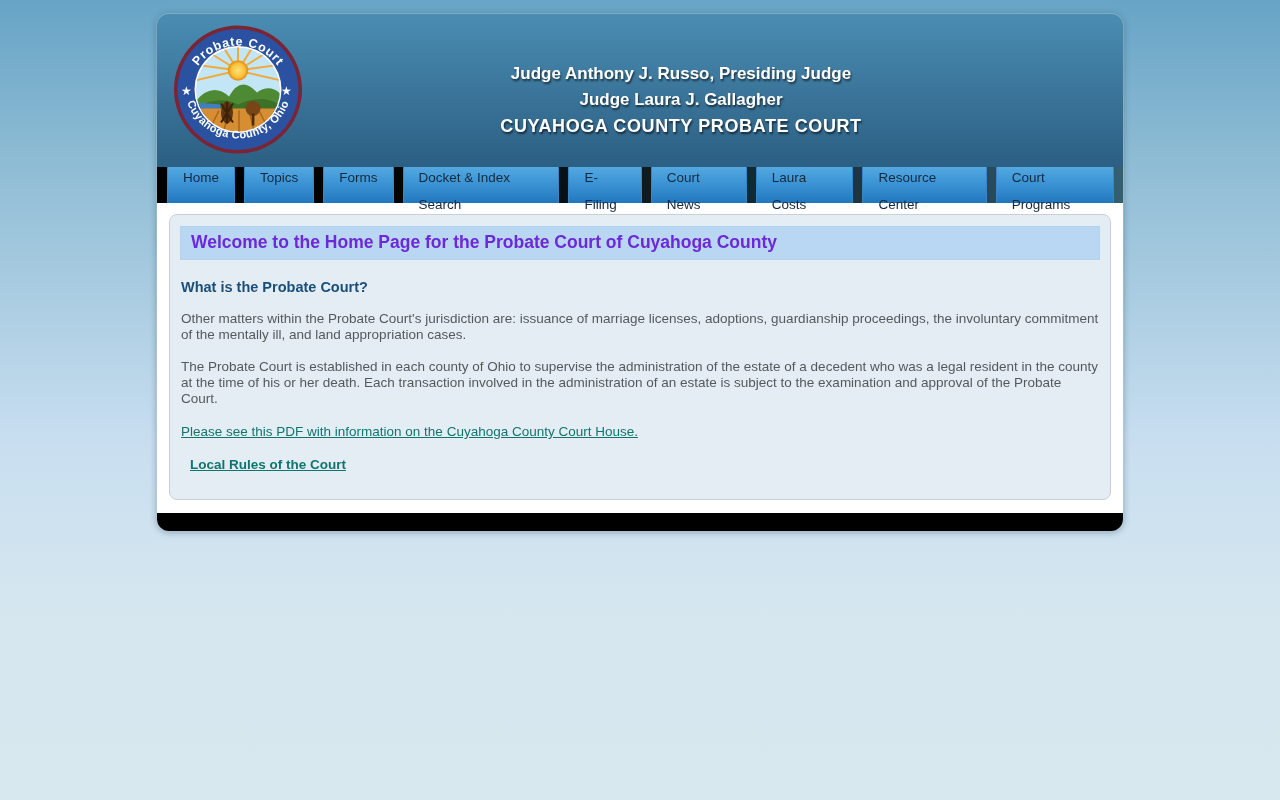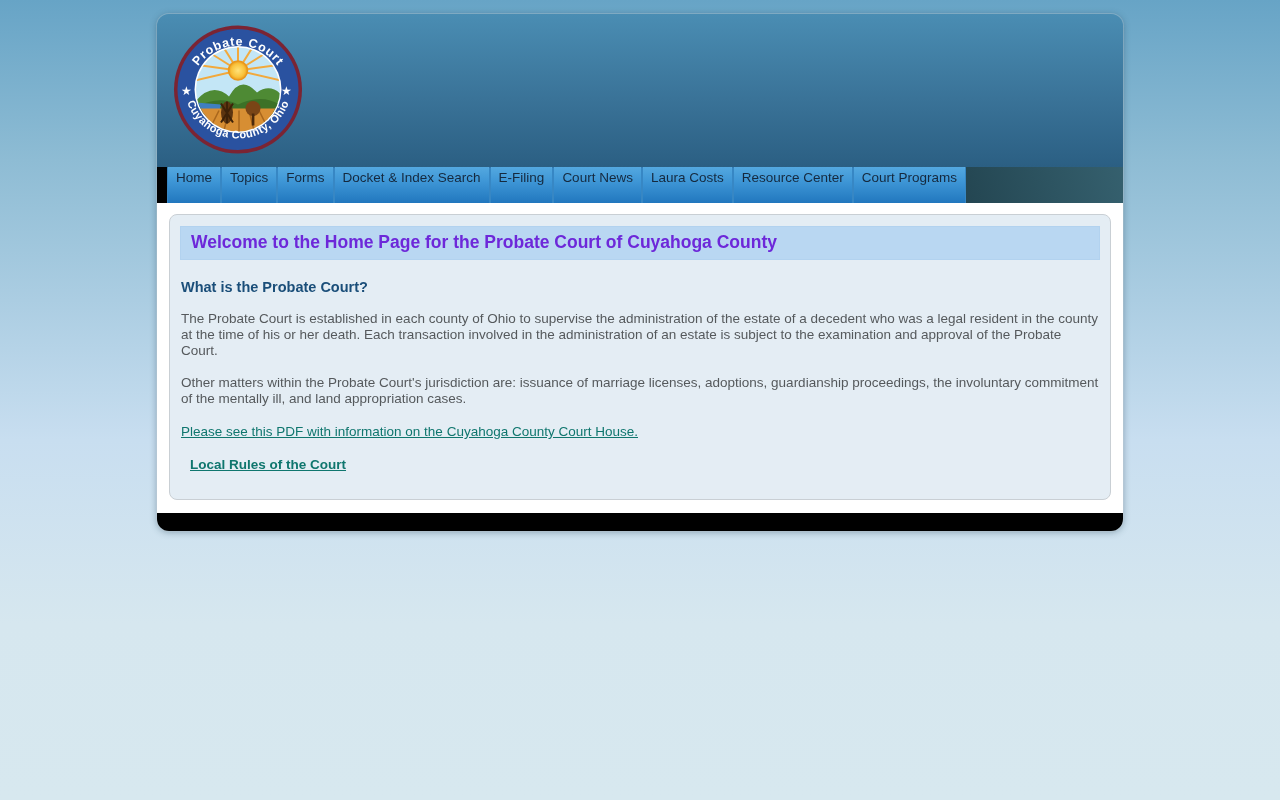--- a/index.html
+++ b/index.html
@@ -47,22 +47,22 @@
     height: 36px;
     background: linear-gradient(75deg, #000000 0%, #02080b 35%, #1c3a45 75%, #35606e 100%);
     display: flex;
     align-items: flex-end;
     padding-left: 10px;
   }
   .nav-tab {
     display: inline-block;
     height: 40px;
     line-height: 27px;
-    padding: 0 8px;
-    margin-right: 0;
+    padding: 0 15px;
+    margin-right: 9px;
     background: linear-gradient(180deg, #58ace2 0%, #3e96d6 45%, #2177be 100%);
     border: 1px solid #3787c4;
     border-bottom: none;
     border-radius: 5px 5px 0 0;
     font-size: 13.5px;
     color: #15293e;
     text-decoration: none;
     box-shadow: inset 0 1px 0 rgba(255,255,255,0.35);
   }
   
@@ -170,41 +170,46 @@
       <text font-family="Liberation Sans, sans-serif" font-size="12.5" font-weight="bold" fill="#ffffff" letter-spacing="0.8">
         <textPath href="#sealTopArc" startOffset="50%" text-anchor="middle">Probate Court</textPath>
       </text>
       <text font-family="Liberation Sans, sans-serif" font-size="11" font-weight="bold" fill="#ffffff" letter-spacing="0.4">
         <textPath href="#sealBottomArc" startOffset="50%" text-anchor="middle">Cuyahoga County, Ohio</textPath>
       </text>
       <text x="8" y="70" font-size="12" fill="#ffffff">★</text>
       <text x="108" y="70" font-size="12" fill="#ffffff">★</text>
     </svg>
 
+    <div class="header-titles">
+      <div class="header-line1">Judge Anthony J. Russo, Presiding Judge</div>
+      <div class="header-line2">Judge Laura J. Gallagher</div>
+      <div class="header-line3">CUYAHOGA COUNTY PROBATE COURT</div>
+    </div>
   </div>
 
   <div class="nav">
     <a class="nav-tab" href="#">Home</a>
     <a class="nav-tab" href="#">Topics</a>
     <a class="nav-tab" href="#">Forms</a>
     <a class="nav-tab" href="#">Docket &amp; Index Search</a>
     <a class="nav-tab" href="#">E-Filing</a>
     <a class="nav-tab" href="#">Court News</a>
     <a class="nav-tab" href="#">Laura Costs</a>
     <a class="nav-tab" href="#">Resource Center</a>
     <a class="nav-tab" href="#">Court Programs</a>
   </div>
 
   <div class="main-wrapper">
     <div class="content-box">
       <h1 class="page-title">Welcome to the Home Page for the Probate Court of Cuyahoga County</h1>
       <div class="content-inner">
         <h2 class="section-heading">What is the Probate Court?</h2>
+        <p class="body-text">Other matters within the Probate Court's jurisdiction are: issuance of marriage licenses, adoptions, guardianship proceedings, the involuntary commitment of the mentally ill, and land appropriation cases.</p>
         <p class="body-text">The Probate Court is established in each county of Ohio to supervise the administration of the estate of a decedent who was a legal resident in the county at the time of his or her death. Each transaction involved in the administration of an estate is subject to the examination and approval of the Probate Court.</p>
-        <p class="body-text">Other matters within the Probate Court's jurisdiction are: issuance of marriage licenses, adoptions, guardianship proceedings, the involuntary commitment of the mentally ill, and land appropriation cases.</p>
         <p class="link-row">
           <a class="content-link" href="#">Please see this PDF with information on the Cuyahoga County Court House.</a>
         </p>
         <p class="link-row">
           <a class="content-link bold" href="#">Local Rules of the Court</a>
         </p>
       </div>
     </div>
   </div>
 

